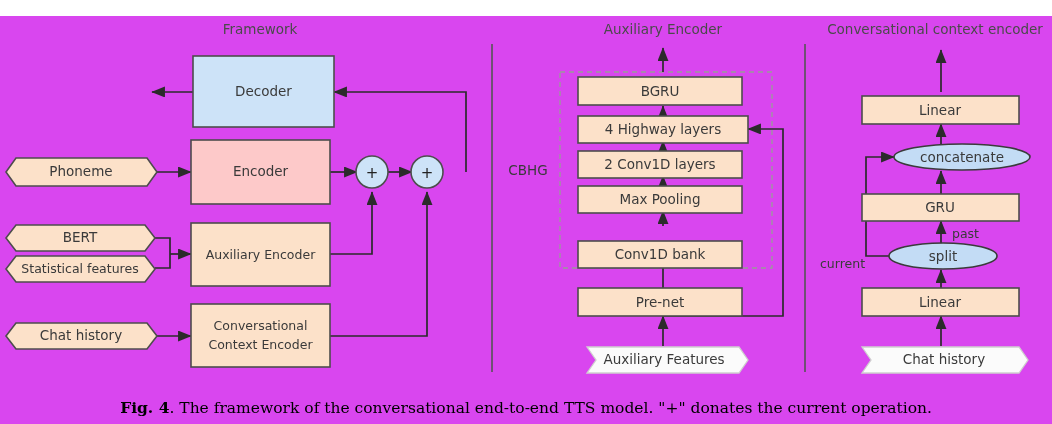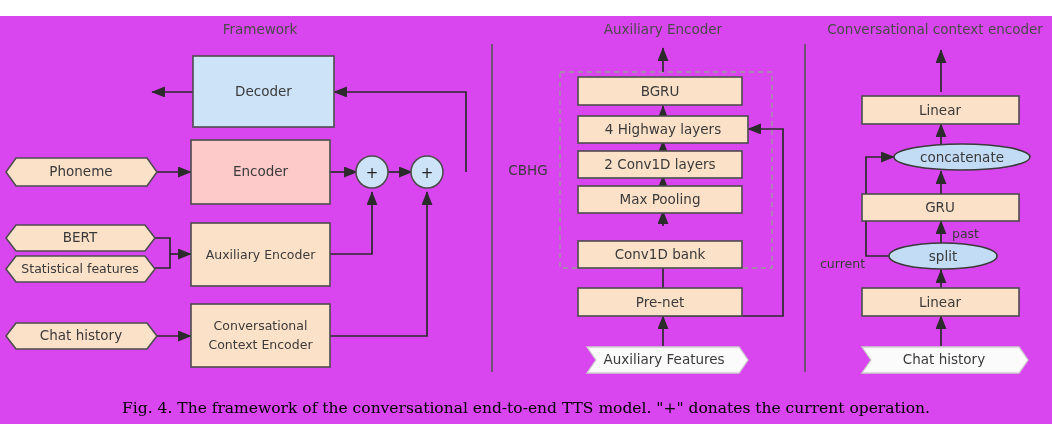--- a/index.html
+++ b/index.html
@@ -96,21 +96,21 @@
     left: 0;
     top: 382px;
     width: 1052px;
     text-align: center;
     font-family: "DejaVu Serif", serif;
     font-size: 15.5px;
     color: #000000;
     line-height: 1.3;
   }
   .caption .cap-lead {
-    font-weight: normal;
+    font-weight: bold;
   }
 </style>
 </head>
 <body>
 
 <div id="figure-root">
 
   <svg id="diagram" viewBox="0 0 1052 380">
     <defs>
       <marker id="arrow" markerWidth="9" markerHeight="9" refX="7.6" refY="3.2" orient="auto" markerUnits="strokeWidth">

